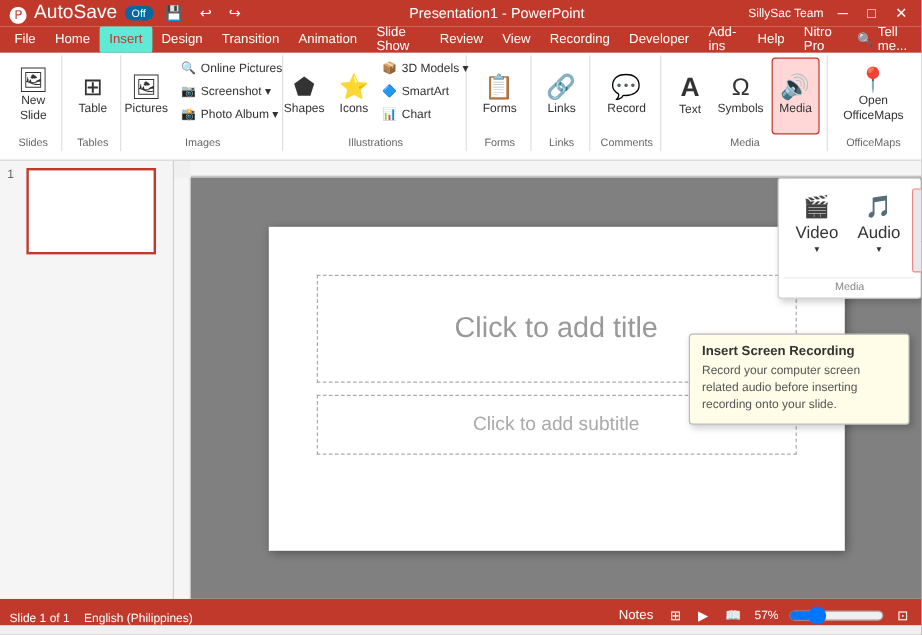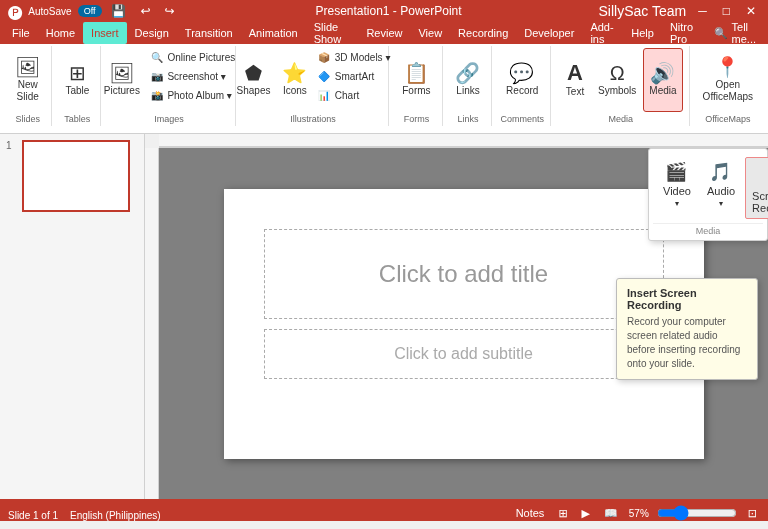--- a/index.html
+++ b/index.html
@@ -179,21 +179,21 @@
 
     
     .tooltip-popup {
       position: absolute;
       top: 130px;
       right: 10px;
       background: #fffde7;
       border: 1px solid #bbb;
       border-radius: 3px;
       padding: 8px 10px;
-      width: 142px;
+      width: 184px;
       box-shadow: 2px 2px 6px rgba(0,0,0,0.2);
       z-index: 100;
       font-size: 10px;
     }
     .tooltip-title {
       font-weight: bold;
       font-size: 11px;
       margin-bottom: 4px;
       color: #333;
     }
@@ -218,21 +218,21 @@
       align-items: center;
       padding: 4px 6px;
       cursor: pointer;
       border-radius: 2px;
       font-size: 10px;
       color: #333;
       gap: 2px;
     }
     .media-hover-item:hover, .media-hover-item.active { background: #e8e8e8; }
     .media-hover-item .icon { font-size: 18px; }
-    .media-hover-label { font-size: 11px; }
+    .media-hover-label { font-size: 14px; }
 
     
     .status-bar {
       background: #c0392b;
       color: white;
       height: 22px;
       display: flex;
       align-items: flex-end;
       justify-content: space-between;
       padding: 0 8px;
@@ -246,29 +246,29 @@
       background: #fff0f0;
       border: 1px solid #e88;
     }
   </style>
 </head>
 <body>
 
 <div class="title-bar">
   <div class="title-bar-left">
     <span style="font-size:14px;">🅟</span>
-    <span style="font-size:10px;">AutoSave</span>
+    <span style="font-size:16px;">AutoSave</span>
     <span style="background:#0369a1;border-radius:8px;padding:1px 6px;font-size:9px;">Off</span>
     <button class="title-btn">💾</button>
     <button class="title-btn">↩</button>
     <button class="title-btn">↪</button>
   </div>
   <div class="title-bar-center">Presentation1 - PowerPoint</div>
   <div class="title-bar-right">
-    <span style="font-size:14px;">SillySac Team</span>
+    <span style="font-size:10px;">SillySac Team</span>
     <button class="title-btn">─</button>
     <button class="title-btn">□</button>
     <button class="title-btn close">✕</button>
   </div>
 </div>
 
 <div class="menu-bar">
   <div class="menu-item">File</div>
   <div class="menu-item">Home</div>
   <div class="menu-item active">Insert</div>

